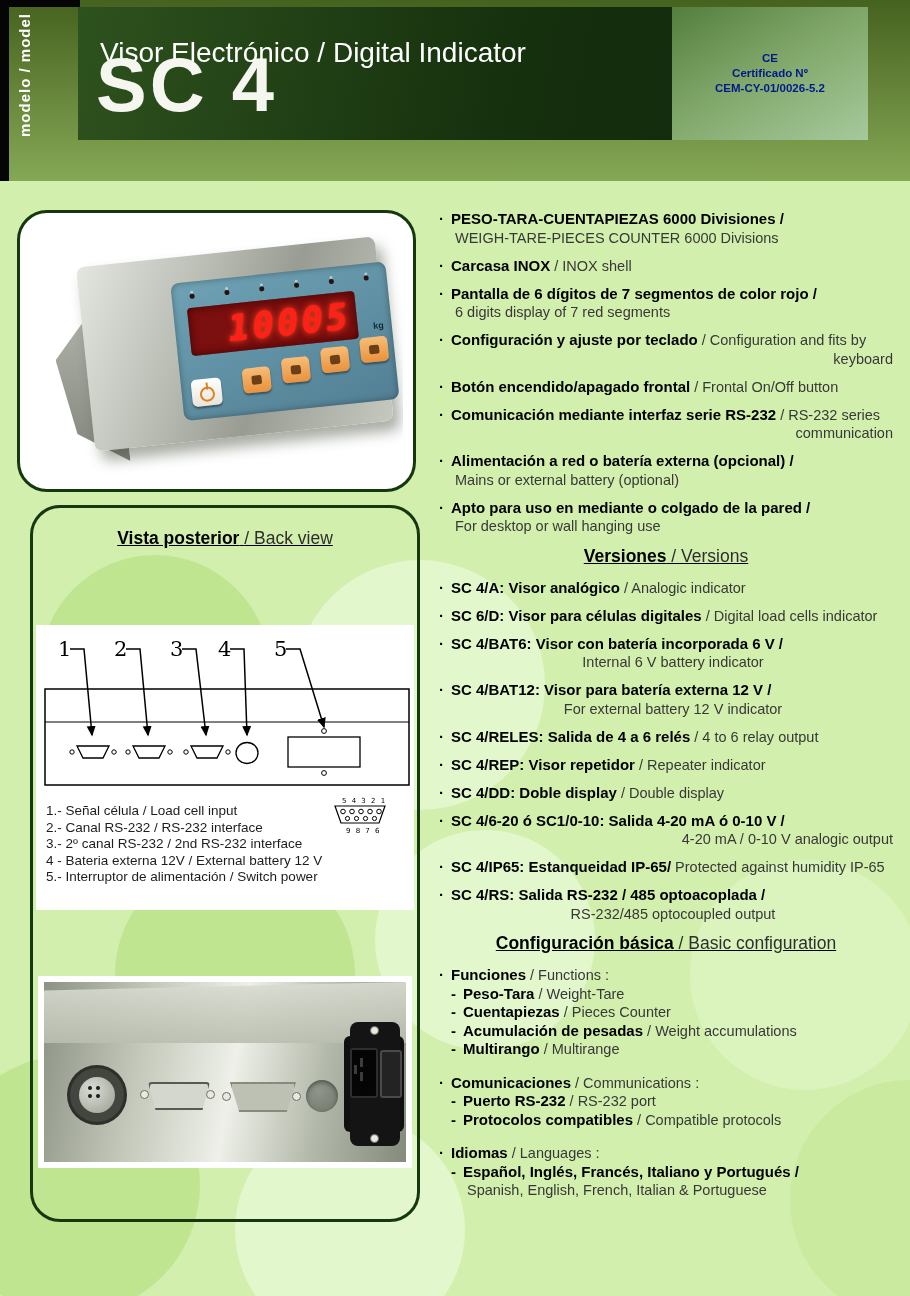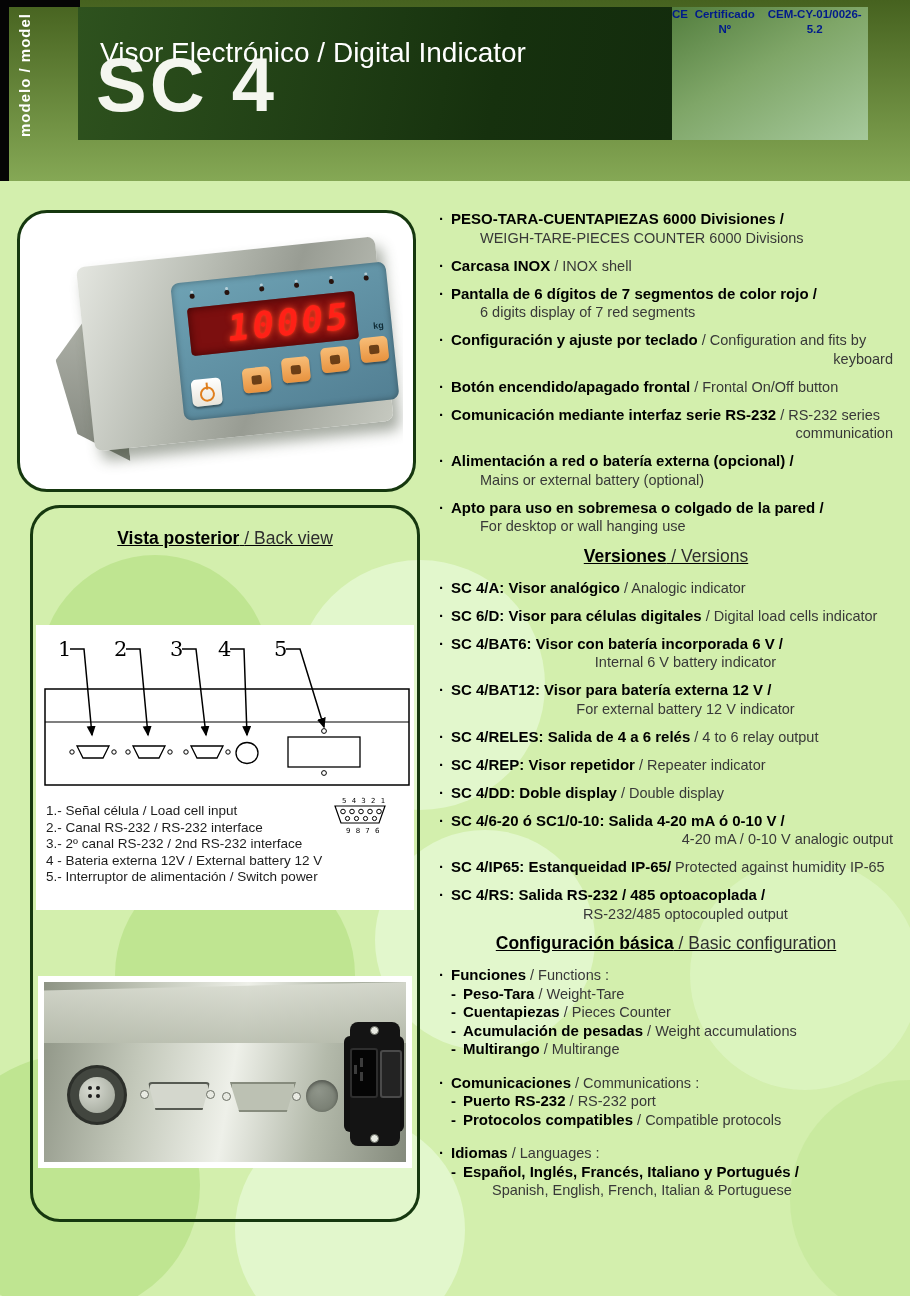--- a/index.html
+++ b/index.html
@@ -17,21 +17,21 @@
   .model-vertical{position:absolute;left:16px;top:10px;height:130px;width:30px;
           writing-mode:vertical-rl;transform:rotate(180deg);
           color:#fff;font-weight:bold;font-size:15px;letter-spacing:1px;text-align:center;}
   .dark-panel{position:absolute;left:78px;top:7px;width:594px;height:133px;
           background:linear-gradient(100deg,#2e521e 0%,#16310e 70%,#132c0d 100%);}
   .subtitle{position:absolute;left:22px;top:10px;color:#fff;font-weight:normal;font-size:28px;margin-top:20px;}
   .model-name{position:absolute;left:18px;top:34px;color:#f4f6ef;font-weight:bold;
           font-size:76px;letter-spacing:3px;}
   .cert-box{position:absolute;left:672px;top:7px;width:196px;height:133px;
           background:linear-gradient(150deg,#537e3e 0%,#7fa668 45%,#a6c99c 100%);
-          display:flex;flex-direction:row;justify-content:center;align-items:flex-start;}
+          display:flex;flex-direction:column;justify-content:center;align-items:center;}
   .cert-box div{color:#001a8c;font-weight:bold;font-size:11.5px;line-height:15px;text-align:center;}
   
   .card{position:absolute;border:3px solid #16380f;border-radius:30px;z-index:1;box-sizing:border-box;}
   .box1{left:17px;top:210px;width:399px;height:282px;background:#fff;}
   .box2{left:30px;top:505px;width:390px;height:717px;background:transparent;}
   
   .bv-title{margin-top:20px;text-align:center;font-size:17.5px;text-decoration:underline;}
   .t-es{font-weight:bold;color:#000;}
   .t-en{font-weight:normal;color:#2e2e2e;}
   
@@ -100,21 +100,21 @@
   .rocker{position:absolute;left:336px;top:68px;width:18px;height:44px;background:#232323;border:2px solid #4a4a4a;
         border-radius:3px;}
   
   .right-column{position:absolute;left:437px;top:210px;width:458px;z-index:1;}
   .info-section{margin-bottom:10px;}
   .sec-title{text-align:center;font-size:17.5px;text-decoration:underline;margin-bottom:12px;}
   .item{position:relative;padding-left:14px;margin-bottom:9.5px;font-size:15px;line-height:18.5px;}
   .item .bullet{position:absolute;left:2px;top:0;color:#000;font-weight:bold;}
   .item .es{font-weight:bold;color:#000;}
   .item .en{font-weight:normal;color:#383838;font-size:14.5px;}
-  .l2{font-weight:normal;color:#383838;font-size:14.5px;margin-left:25px;}
+  .l2{font-weight:normal;color:#383838;font-size:14.5px;}
   .l2.left{padding-left:4px;}
   .l2.center{text-align:center;}
   .l2.right{text-align:right;padding-right:2px;}
   .group{margin-bottom:15px;}
   .group .item{margin-bottom:0;}
   .item.sub{padding-left:26px;margin-bottom:0;}
   .item.sub .bullet{left:14px;font-weight:bold;}
   svg text{font-family:"DejaVu Serif",serif;}
   svg .pins{font-family:"DejaVu Sans",sans-serif;font-size:7px;letter-spacing:1.5px;}
 </style>
@@ -271,21 +271,21 @@
 
   <div class="right-column">
       <section class="info-section">
         <div class="item"><span class="bullet">·</span><span class="es">PESO-TARA-CUENTAPIEZAS 6000 Divisiones /</span><div class="l2 left">WEIGH-TARE-PIECES COUNTER 6000 Divisions</div></div>
         <div class="item"><span class="bullet">·</span><span class="es">Carcasa INOX</span><span class="en"> / INOX shell</span></div>
         <div class="item"><span class="bullet">·</span><span class="es">Pantalla de 6 dígitos de 7 segmentos de color rojo /</span><div class="l2 left">6 digits display of 7 red segments</div></div>
         <div class="item"><span class="bullet">·</span><span class="es">Configuración y ajuste por teclado</span><span class="en"> / Configuration and fits by</span><div class="l2 right">keyboard</div></div>
         <div class="item"><span class="bullet">·</span><span class="es">Botón encendido/apagado frontal</span><span class="en"> / Frontal On/Off button</span></div>
         <div class="item"><span class="bullet">·</span><span class="es">Comunicación mediante interfaz serie RS-232</span><span class="en"> / RS-232 series</span><div class="l2 right">communication</div></div>
         <div class="item"><span class="bullet">·</span><span class="es">Alimentación a red o batería externa (opcional) /</span><div class="l2 left">Mains or external battery (optional)</div></div>
-        <div class="item"><span class="bullet">·</span><span class="es">Apto para uso en sobremesa o colgado de la pared /</span><div class="l2 left">For desktop or wall hanging use</div></div>
+        <div class="item"><span class="bullet">·</span><span class="es">Apto para uso en mediante o colgado de la pared /</span><div class="l2 left">For desktop or wall hanging use</div></div>
       </section>
       <section class="info-section">
         <div class="sec-title"><span class="t-es">Versiones</span><span class="t-en"> / Versions</span></div>
         <div class="item"><span class="bullet">·</span><span class="es">SC 4/A: Visor analógico</span><span class="en"> / Analogic indicator</span></div>
         <div class="item"><span class="bullet">·</span><span class="es">SC 6/D: Visor para células digitales</span><span class="en"> / Digital load cells indicator</span></div>
         <div class="item"><span class="bullet">·</span><span class="es">SC 4/BAT6: Visor con batería incorporada 6 V /</span><div class="l2 center">Internal 6 V battery indicator</div></div>
         <div class="item"><span class="bullet">·</span><span class="es">SC 4/BAT12: Visor para batería externa 12 V /</span><div class="l2 center">For external battery 12 V indicator</div></div>
         <div class="item"><span class="bullet">·</span><span class="es">SC 4/RELES: Salida de 4 a 6 relés</span><span class="en"> / 4 to 6 relay output</span></div>
         <div class="item"><span class="bullet">·</span><span class="es">SC 4/REP: Visor repetidor</span><span class="en"> / Repeater indicator</span></div>
         <div class="item"><span class="bullet">·</span><span class="es">SC 4/DD: Doble display</span><span class="en"> / Double display</span></div>

